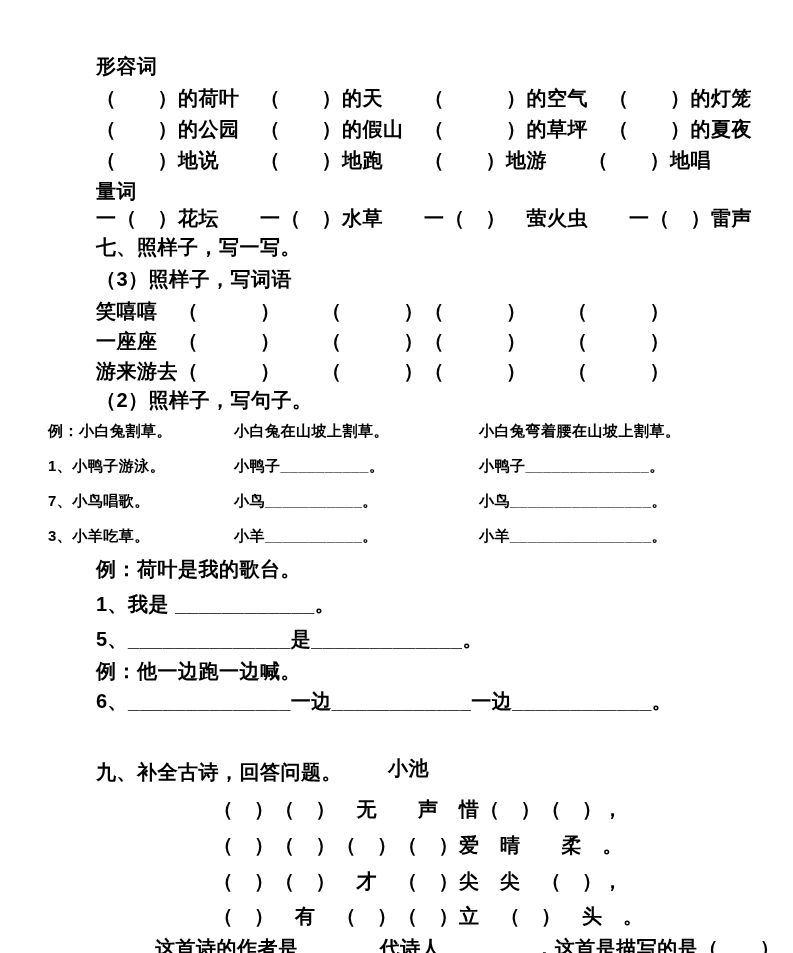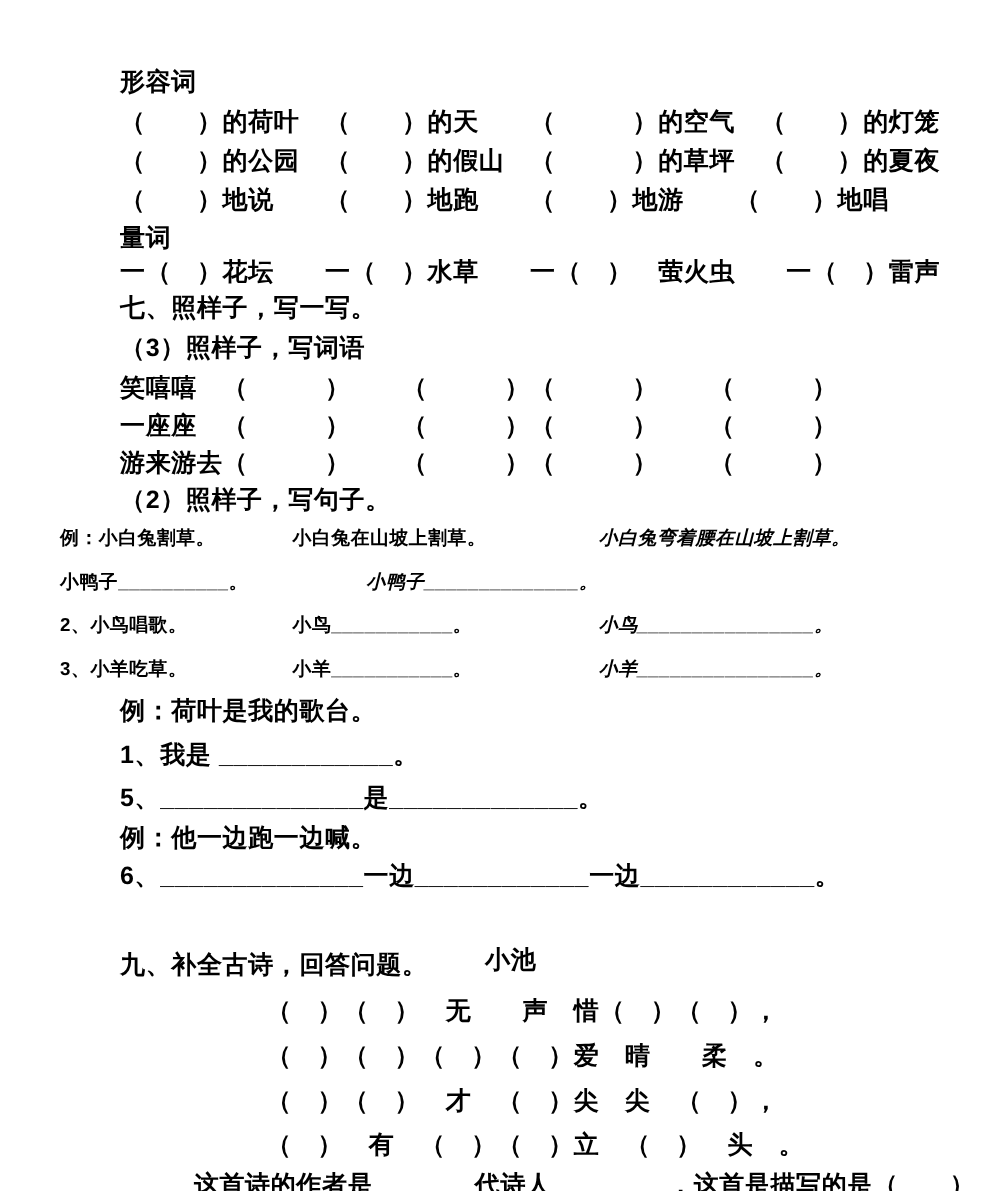--- a/index.html
+++ b/index.html
@@ -27,21 +27,21 @@
     left: 48px;
     right: 0;
     display: flex;
     font-size: 15px;
     line-height: 24px;
     white-space: pre;
     letter-spacing: 0.5px;
   }
   .row3 .c1 { width: 186px; flex: 0 0 186px; }
   .row3 .c2 { width: 245px; flex: 0 0 245px; }
-  .row3 .c3 { flex: 1; font-style: italic; }
+  .row3 .c3 { flex: 1; }
   .poem-line { left: 165px; }
   .poem-title { left: 340px; }
   .last-line { left: 107px; }
 </style>
 </head>
 <body>
 
 <div class="page">
 
   <div class="ln" style="top:54px">形容词</div>
@@ -61,25 +61,26 @@
 
   <div class="ln" style="top:388px">（2）照样子，写句子。</div>
 
   <div class="row3" style="top:419px">
     <span class="c1">例：小白兔割草。</span>
     <span class="c2">小白兔在山坡上割草。</span>
     <span class="c3">小白兔弯着腰在山坡上割草。</span>
   </div>
 
   <div class="row3" style="top:454px">
+    <span class="c1">1、小鸭子游泳。</span>
     <span class="c2">小鸭子__________。</span>
     <span class="c3">小鸭子______________。</span>
   </div>
   <div class="row3" style="top:489px">
-    <span class="c1">2、小鸟唱歌。</span>
+    <span class="c1">7、小鸟唱歌。</span>
     <span class="c2">小鸟___________。</span>
     <span class="c3">小鸟________________。</span>
   </div>
   <div class="row3" style="top:524px">
     <span class="c1">3、小羊吃草。</span>
     <span class="c2">小羊___________。</span>
     <span class="c3">小羊________________。</span>
   </div>
 
   <div class="ln" style="top:557px">例：荷叶是我的歌台。</div>

